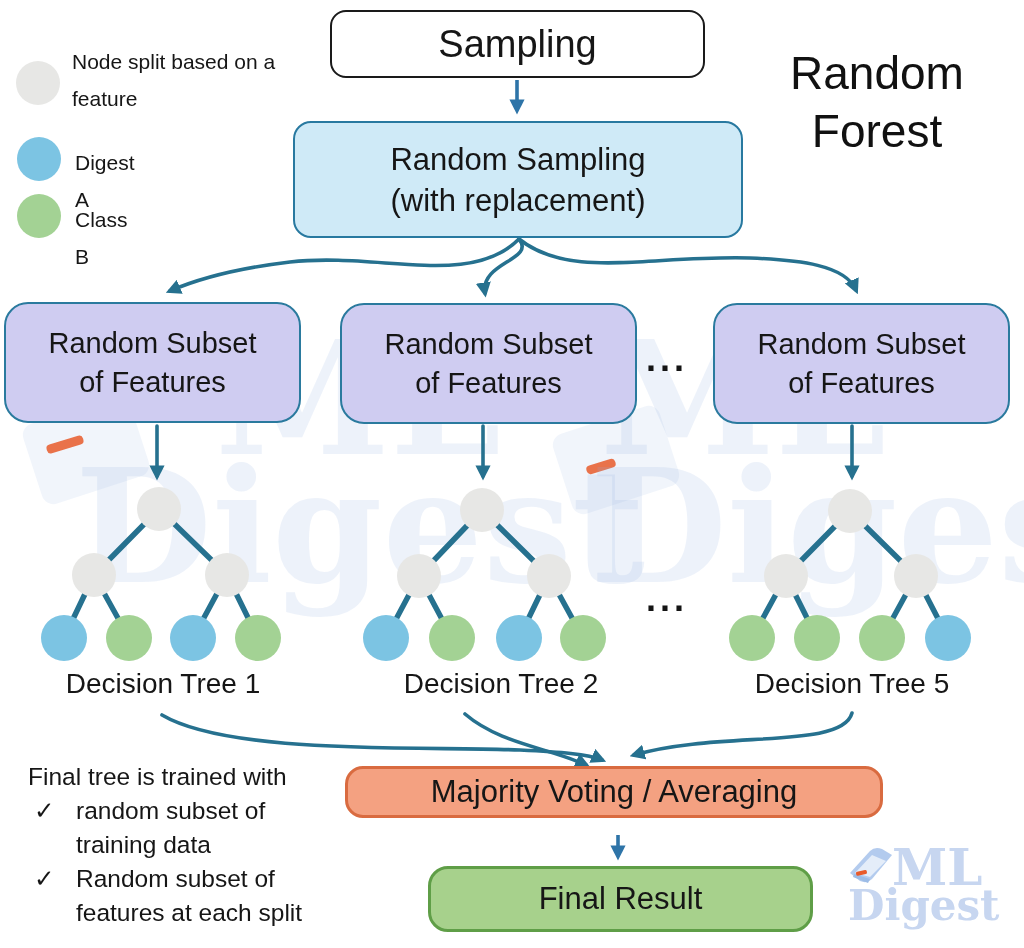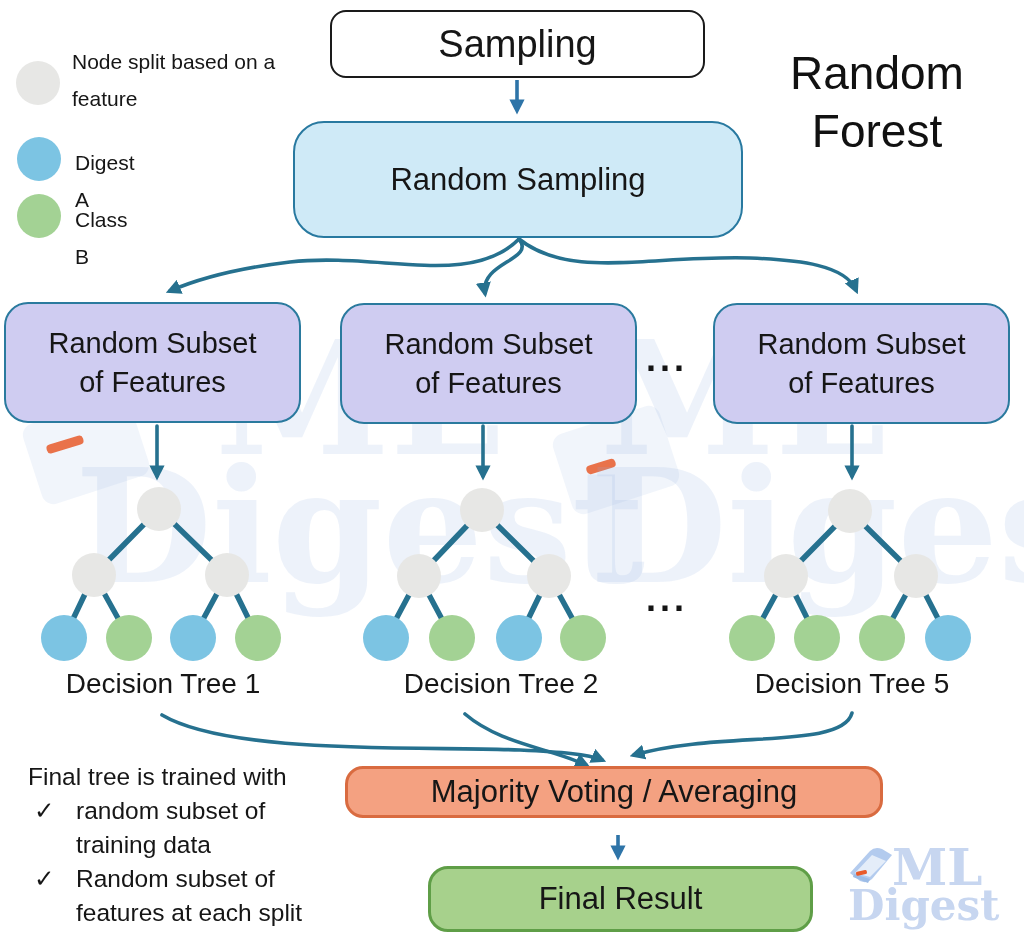--- a/index.html
+++ b/index.html
@@ -30,21 +30,21 @@
   
   .tree{position:absolute;inset:0;z-index:2;}
   .node{position:absolute;border-radius:50%;}
   .split-node{width:44px;height:44px;background:var(--node-split,#e7e7e5);}
   .leaf{width:46px;height:46px;}
   
   .box{position:absolute;z-index:3;display:flex;flex-direction:column;align-items:center;
        justify-content:center;text-align:center;box-sizing:border-box;}
   .box-dataset{left:330px;top:10px;width:375px;height:68px;background:#ffffff;
        border:2.5px solid #1a1a1a;border-radius:16px;font-size:38px;}
-  .box-sampling{left:293px;top:121px;width:450px;height:117px;border-radius:31px;
+  .box-sampling{left:293px;top:121px;width:450px;height:117px;border-radius:18px;
        background:var(--sampling-fill,#cfeaf7);border:2.5px solid var(--sampling-border,#2879a0);
        font-size:31px;line-height:41px;}
   .box-subset{width:297px;height:121px;border-radius:24px;
        background:var(--subset-fill,#cfccf1);border:2.5px solid var(--subset-border,#2a7a9e);
        font-size:29px;line-height:39px;}
   .box-subset1{left:4px;top:302px;}
   .box-subset2{left:340px;top:303px;}
   .box-subset3{left:713px;top:303px;}
   .box-voting{left:345px;top:766px;width:538px;height:52px;border-radius:18px;
        background:var(--voting-fill,#f4a181);border:3px solid var(--voting-border,#d96b40);
@@ -126,20 +126,21 @@
   </div>
 
   <div class="title">Random Forest</div>
 
   <div class="box box-dataset">
     <span>Sampling</span>
   </div>
 
   <div class="box box-sampling">
     <span>Random Sampling</span>
+    <span>(with replacement)</span>
   </div>
 
   <div class="box box-subset box-subset1">
     <span>Random Subset</span>
     <span>of Features</span>
   </div>
   <div class="box box-subset box-subset2">
     <span>Random Subset</span>
     <span>of Features</span>
   </div>

